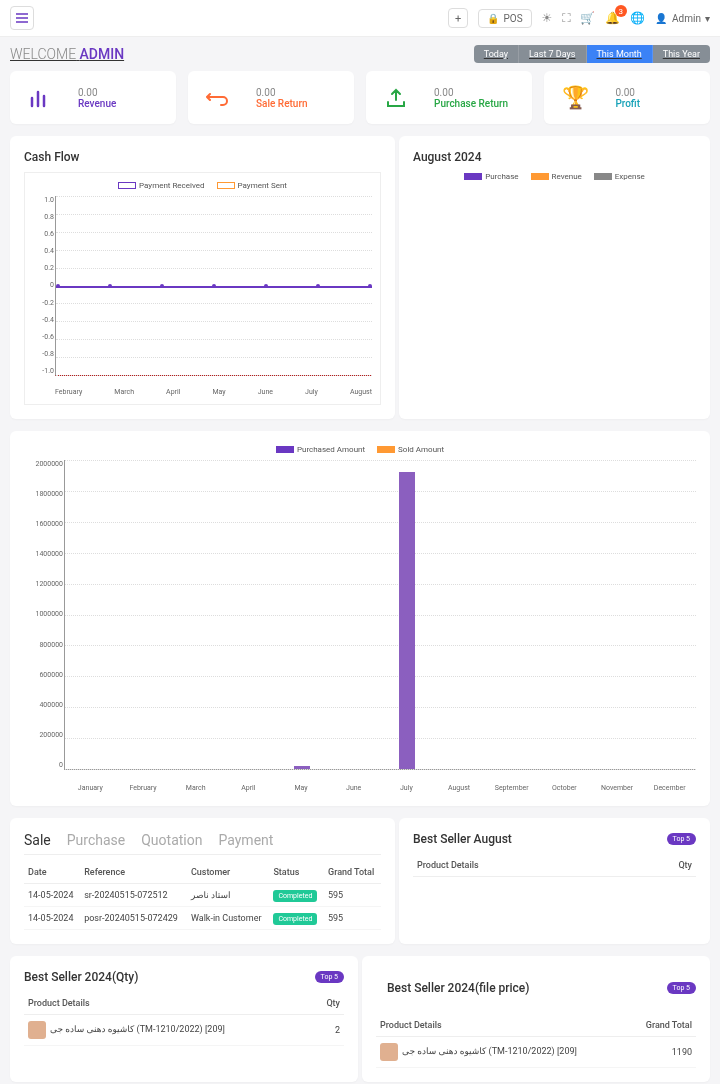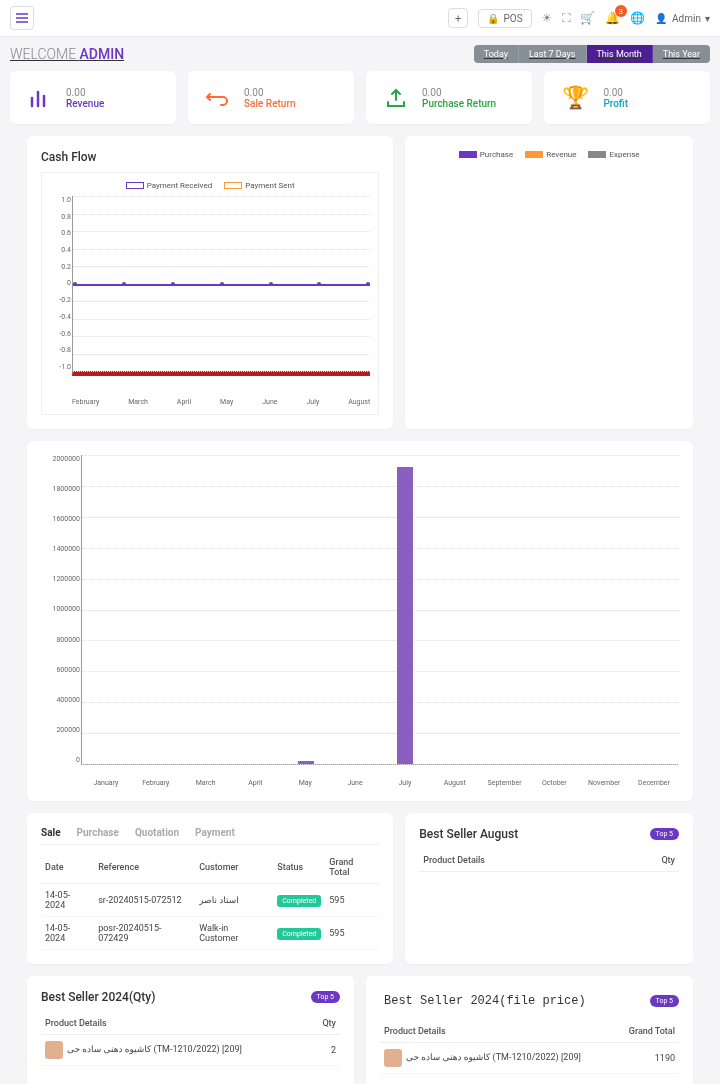--- a/index.html
+++ b/index.html
@@ -10,49 +10,49 @@
 .plus-btn { border:1px solid #ddd; border-radius:4px; width:20px; height:20px; display:flex; align-items:center; justify-content:center; cursor:pointer; font-size:11px; color:#666; }
 .pos-btn { border:1px solid #ddd; border-radius:4px; padding:3px 8px; display:flex; align-items:center; gap:4px; cursor:pointer; font-size:10px; color:#666; }
 .icon-btn { color:#888; cursor:pointer; position:relative; }
 .badge { position:absolute; top:-6px; right:-6px; background:#ff5722; color:#fff; border-radius:50%; width:12px; height:12px; font-size:8px; display:flex; align-items:center; justify-content:center; }
 .admin-dd { display:flex; align-items:center; gap:4px; color:#666; cursor:pointer; font-size:10px; }
 .welcome-row { display:flex; justify-content:space-between; align-items:center; padding:8px 10px;text-decoration:underline; }
 .welcome { color:#888; font-size:14px; font-weight:300; }
 .welcome strong { color:#6a38c2; font-weight:500; }
 .range-tabs { display:flex; border-radius:4px; overflow:hidden; }
 .range-tabs div { background:#868e96; color:#fff; padding:4px 10px; font-size:9px; cursor:pointer; border-right:1px solid rgba(255,255,255,0.15); }
-.range-tabs div.active { background:#4c1d95; }
+.range-tabs div.active { background:#3b82f6; }
 .range-tabs div:last-child { border-right:none; }
 .kpis { display:flex; gap:12px; padding:0 10px 12px; }
-.kpi { flex:1; background:#fff; border-radius:6px; padding:14px 18px; display:flex; align-items:center; gap:14px; box-shadow:0 1px 2px rgba(0,0,0,0.03); }
+.kpi { flex:1; background:#fff; border-radius:6px; padding:14px 18px; display:flex; align-items:center; gap:26px; box-shadow:0 1px 2px rgba(0,0,0,0.03); }
 .kpi .ic { font-size:22px; }
 .kpi .val { font-size:10px; color:#888; }
 .kpi .lbl { font-size:10px; font-weight:500; }
 .c-purple { color:#6a38c2; } .c-orange { color:#ff6b35; } .c-green { color:#28a745; } .c-blue { color:#17a2b8; }
-.row { display:flex; gap:12px; padding:0 27px 12px; }
+.row { display:flex; gap:4px; padding:0 10px 12px; }
 .card { background:#fff; border-radius:6px; padding:14px; box-shadow:0 1px 2px rgba(0,0,0,0.03); }
 .card-title { font-size:12px; font-weight:500; margin-bottom:8px; color:#333; }
 .legend { display:flex; justify-content:center; gap:12px; font-size:8px; color:#555; margin-bottom:6px; }
 .legend .sw { display:inline-block; width:18px; height:7px; margin-right:3px; vertical-align:middle; }
 .sw-purple { background:#6a38c2; } .sw-orange { background:#ff9933; } .sw-grey { background:#888; }
 .sw-box { width:18px; height:7px; border:1px solid; display:inline-block; vertical-align:middle; margin-right:3px; }
-.chart { position:relative; height:180px; border-left:1px solid #999; border-bottom:5px solid #b91c1c; margin-left:22px; margin-bottom:22px; }
+.chart { position:relative; height:180px; border-left:1px solid #999; border-bottom:1px solid #b91c1c; margin-left:22px; margin-bottom:12px; }
 .ylabels { position:absolute; left:-22px; top:0; bottom:0; width:20px; display:flex; flex-direction:column; justify-content:space-between; font-size:7px; color:#666; text-align:right; }
 .gridline { position:absolute; left:0; right:0; border-top:1px dotted #ddd; }
 .zero-line { position:absolute; left:0; right:0; top:50%; height:2px; background:#6a38c2; }
 .zero-dots { position:absolute; left:0; right:0; top:50%; display:flex; justify-content:space-between; transform:translateY(-2px); }
 .zero-dots span { width:4px; height:4px; background:#6a38c2; border-radius:50%; }
 .xlabels { display:flex; justify-content:space-between; font-size:7px; color:#666; margin-left:22px; }
 .bar-chart { position:relative; height:310px; border-left:1px solid #999; border-bottom:1px solid #999; margin-left:40px; margin-bottom:14px; }
 .bar-chart .ylabels { left:-40px; width:38px; }
 .bars { position:absolute; left:0; right:0; bottom:0; top:0; display:flex; align-items:flex-end; }
 .bars .slot { flex:1; display:flex; justify-content:center; align-items:flex-end; height:100%; }
 .bars .bar { width:16px; background:#8b5fbf; }
 .badge-pill { background:#6a38c2; color:#fff; font-size:7px; padding:2px 6px; border-radius:8px; }
-.tab-row { display:flex; gap:16px; font-size:10px; border-bottom:1px solid #eee; padding-bottom:6px; margin-bottom:6px;font-weight:bold; }
+.tab-row { display:flex; gap:16px; font-size:14px; border-bottom:1px solid #eee; padding-bottom:6px; margin-bottom:6px; }
 .tab-row div { color:#aaa; cursor:pointer; }
 .tab-row div.active { color:#333; }
 table { width:100%; border-collapse:collapse; font-size:9px; }
 th { text-align:left; padding:6px 4px; color:#555; font-weight:500; border-bottom:1px solid #eee; }
 td { padding:6px 4px; color:#444; border-bottom:1px solid #f5f5f5; }
 .status-pill { background:#20c997; color:#fff; font-size:7px; padding:2px 5px; border-radius:3px; }
 .card-head { display:flex; justify-content:space-between; align-items:center; margin-bottom:8px; }
 .thumb { width:18px; height:18px; background:#e0b090; border-radius:3px; display:inline-block; vertical-align:middle; margin-right:4px; }
 svg { display:block; }
 </style>
@@ -190,30 +190,35 @@
           <div>March</div>
           <div>April</div>
           <div>May</div>
           <div>June</div>
           <div>July</div>
           <div>August</div>
         </div>
     </div>
   </div>
   <div class="card" style="flex:1;">
+    <div class="card-title">August 2024</div>
     <div class="legend">
       <span><span class="sw sw-purple"></span><span>Purchase</span></span>
       <span><span class="sw sw-orange"></span><span>Revenue</span></span>
       <span><span class="sw sw-grey"></span><span>Expense</span></span>
     </div>
   </div>
 </div>
 
 <div class="row">
   <div class="card" style="flex:1;">
+    <div class="legend">
+      <span><span class="sw sw-purple"></span><span>Purchased Amount</span></span>
+      <span><span class="sw sw-orange"></span><span>Sold Amount</span></span>
+    </div>
     <div class="bar-chart">
       <div class="ylabels" id="yr-yl">
           <div>2000000</div>
           <div>1800000</div>
           <div>1600000</div>
           <div>1400000</div>
           <div>1200000</div>
           <div>1000000</div>
           <div>800000</div>
           <div>600000</div>
@@ -338,21 +343,21 @@
     <tbody>
           <tr>
       <td><span class="thumb"></span><span>کاشیوه دهنی ساده جی (TM-1210/2022) [209]</span></td>
       <td style="text-align:right;">2</td>
     </tr>
         </tbody>
       </table>
   </div>
   <div class="card" style="flex:1;">
     <div class="card-head">
-      <div class="card-title" style="margin:4px;font-family:Liberation Mono, monospace;">Best Seller 2024(file price)</div>
+      <div class="card-title" style="margin:11px;">Best Seller 2024(file price)</div>
       <span class="badge-pill">Top 5</span>
     </div>
     <table>
         <thead>
           <tr>
       <th>Product Details</th>
       <th style="text-align:right;">Grand Total</th>
     </tr>
         </thead>
     <tbody>

